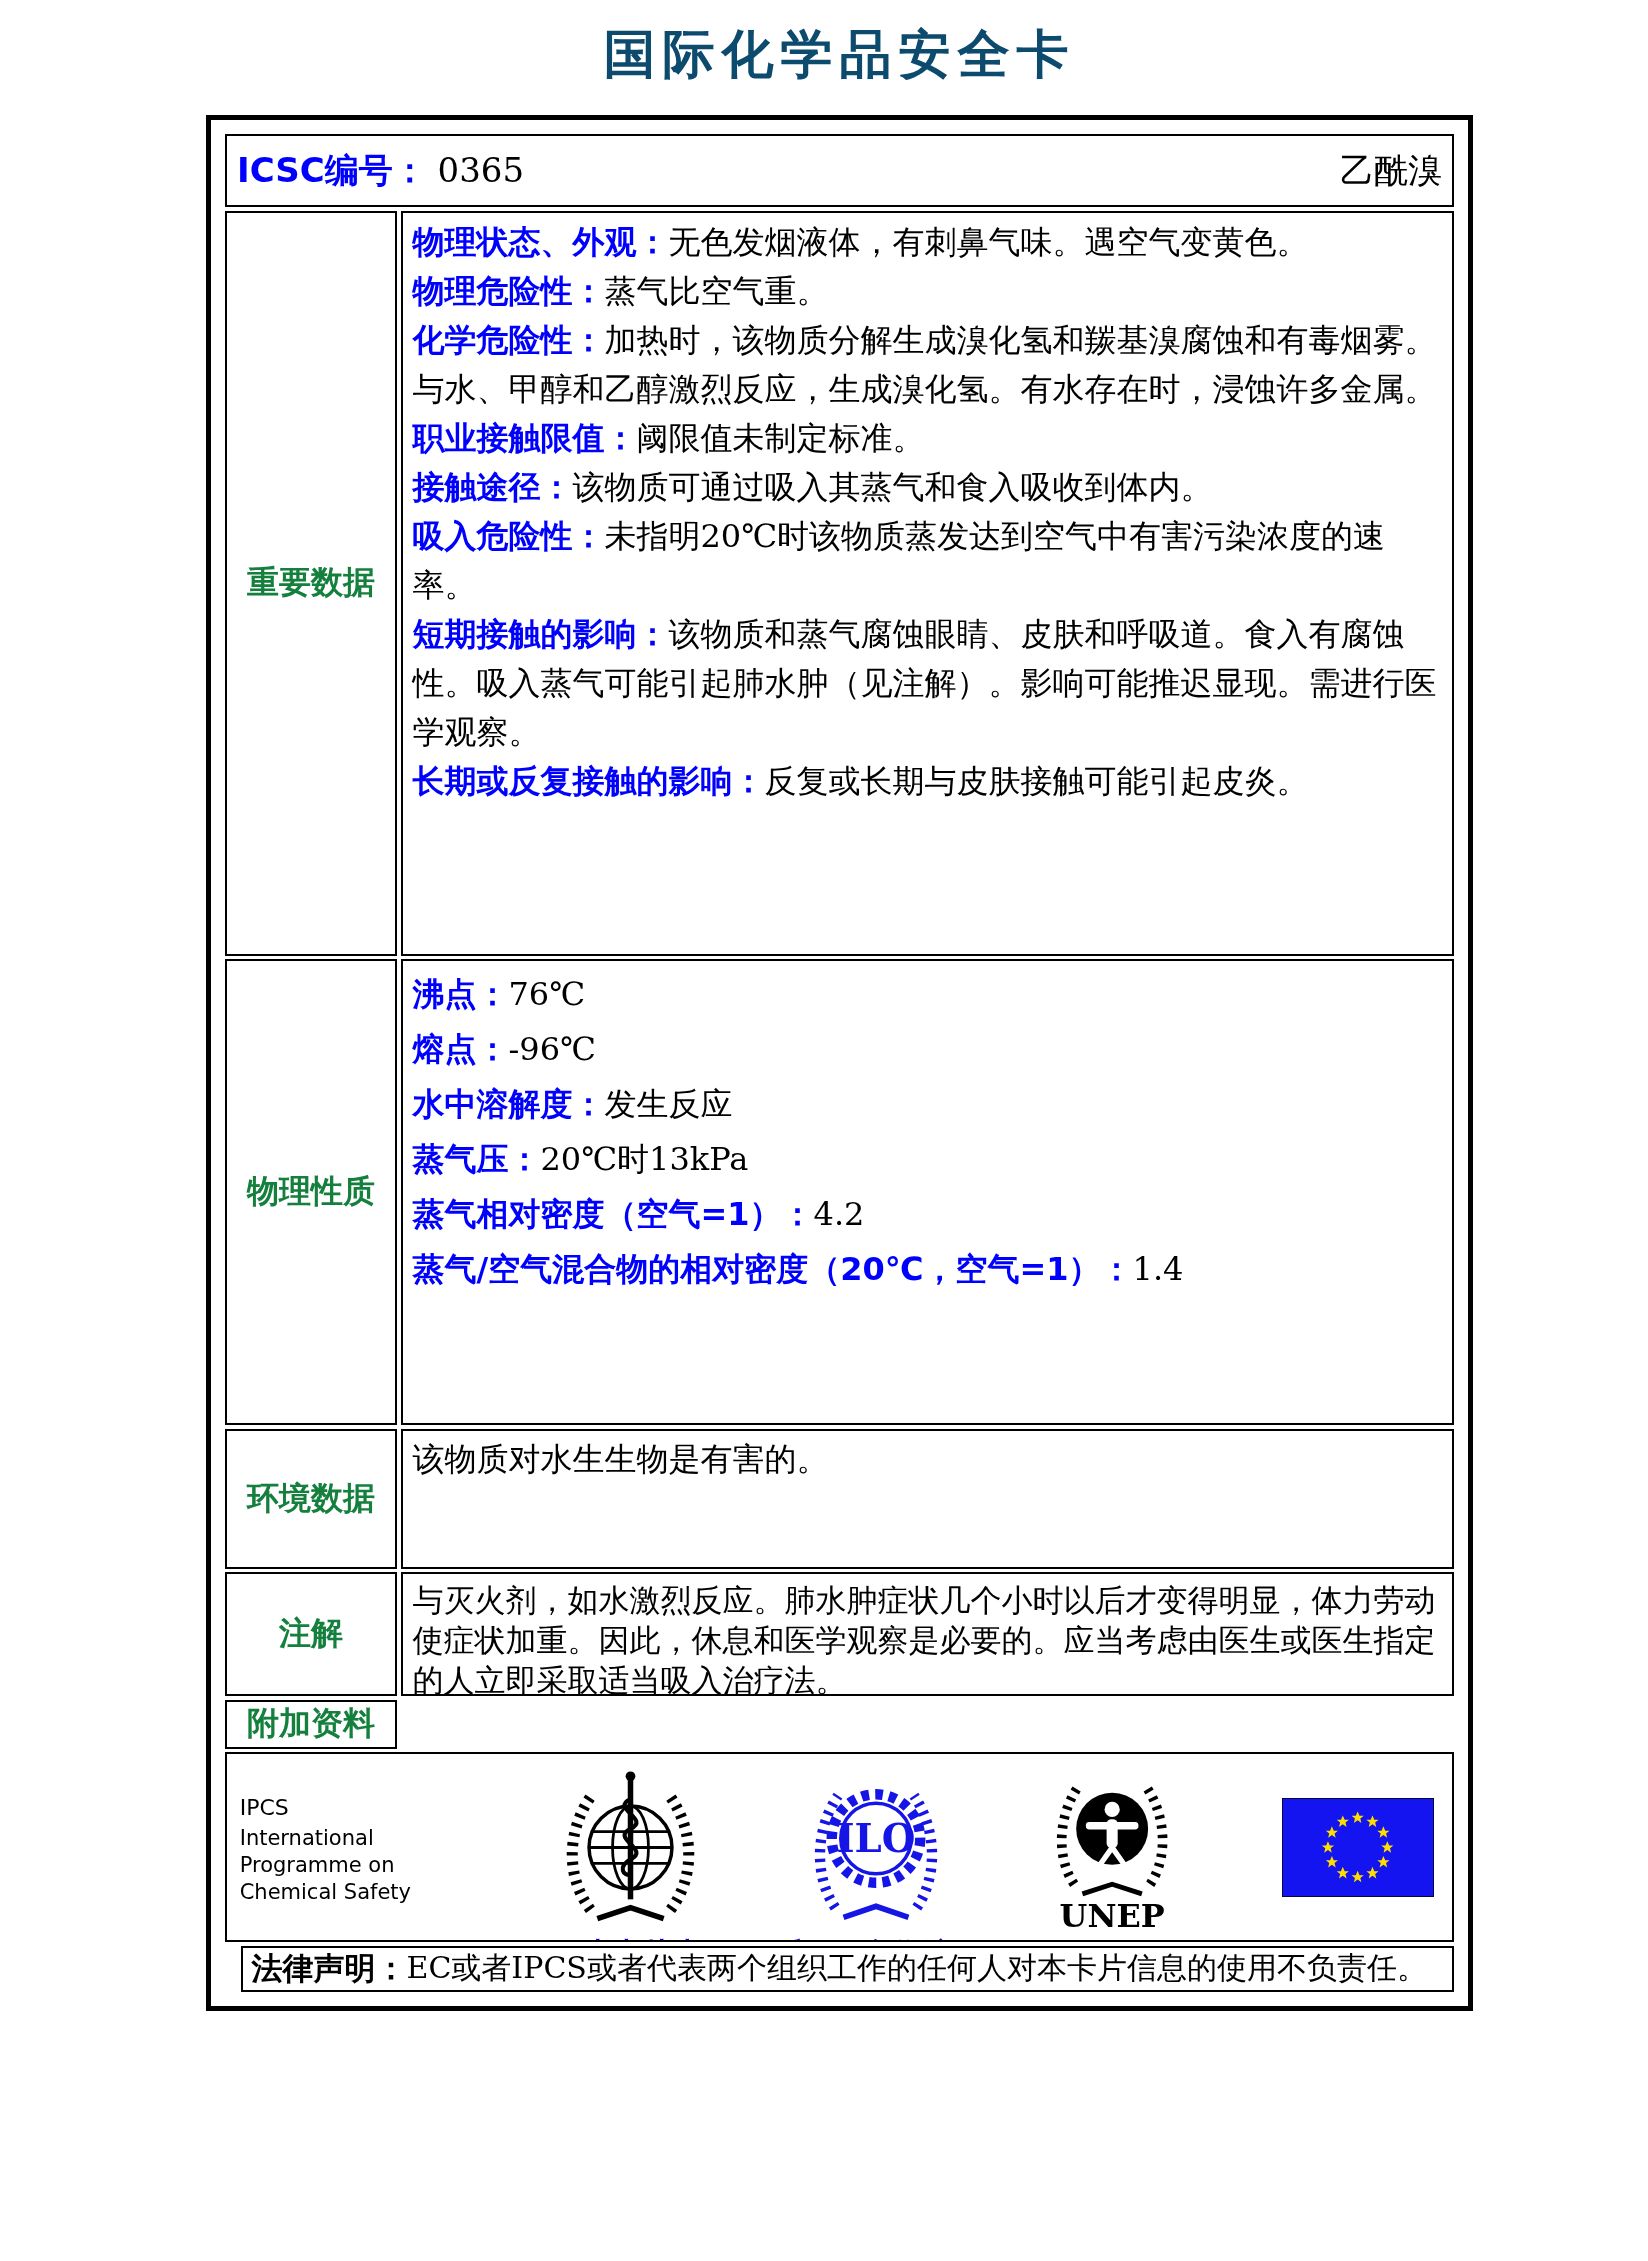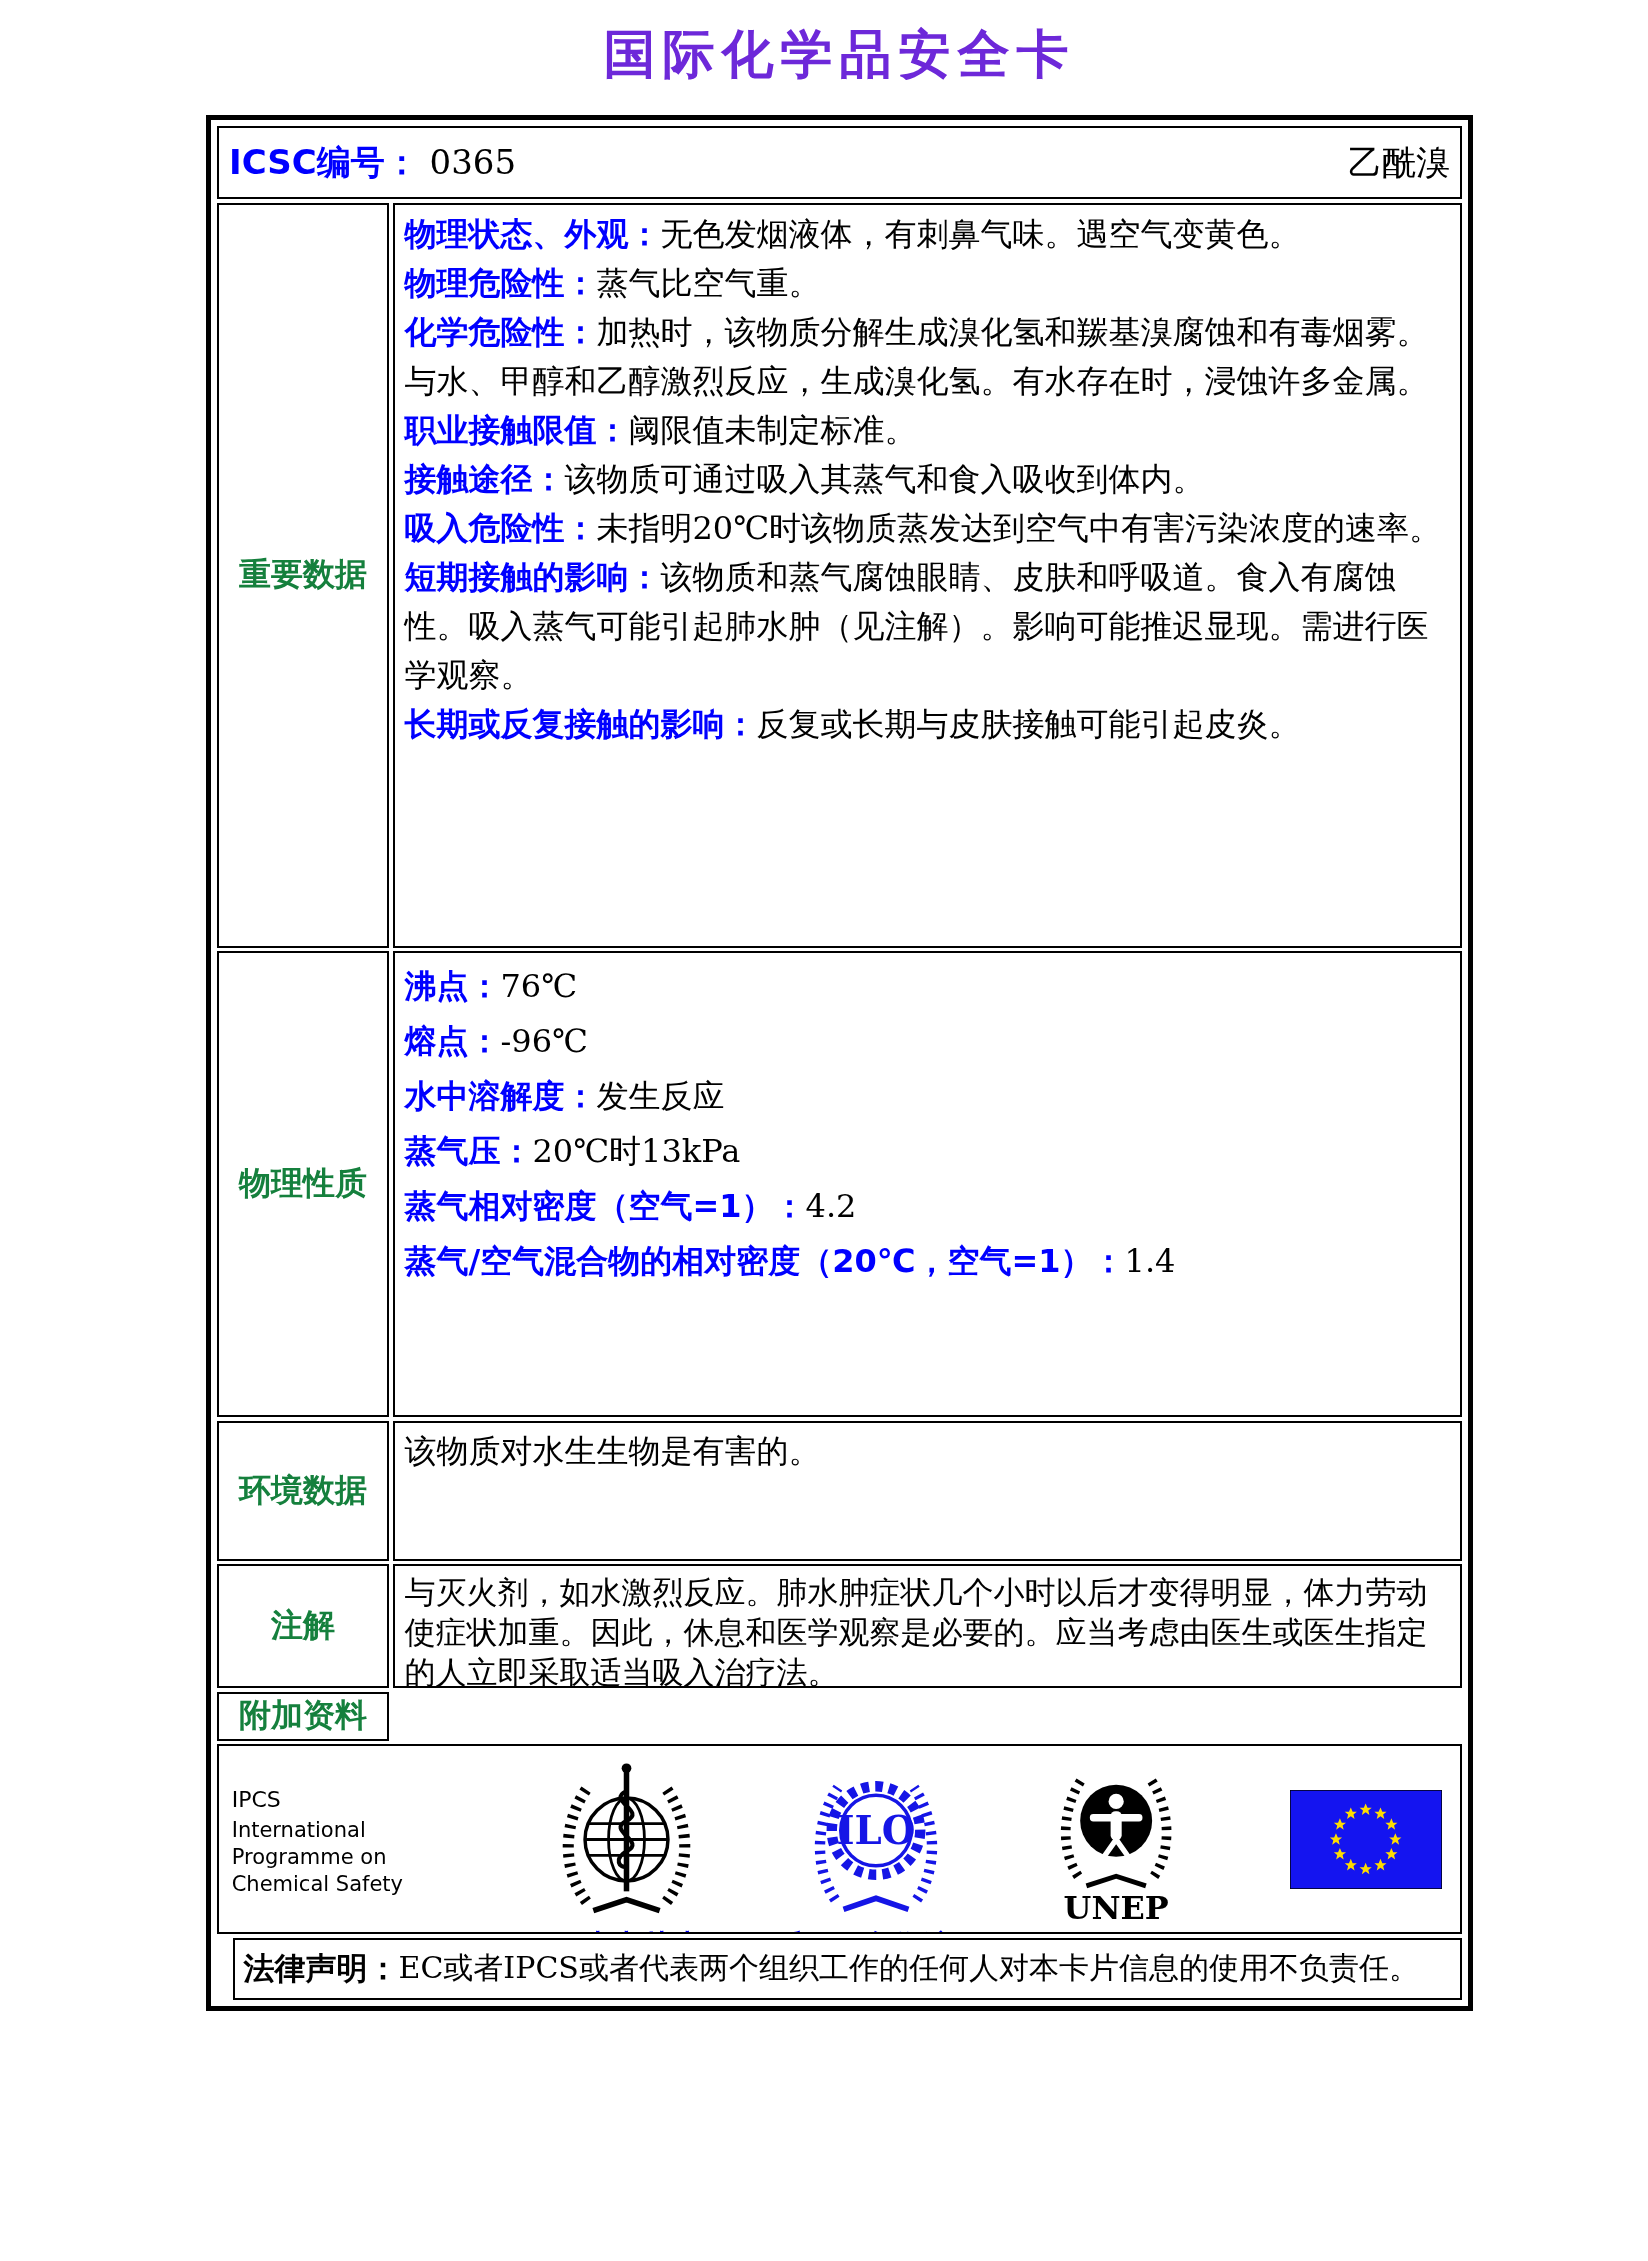--- a/index.html
+++ b/index.html
@@ -3,30 +3,30 @@
 <meta charset="utf-8">
 <style>
   html,body{margin:0;padding:0;background:#ffffff;}
   body{
     width:1648px;height:2261px;position:relative;
     font-family:"DejaVu Serif","Liberation Serif",serif;
     color:#000;
   }
   .page-title{
     position:absolute;left:206px;top:20px;width:1267px;
-    text-align:center;font-size:52px;font-weight:bold;color:#6d28d9;
+    text-align:center;font-size:52px;font-weight:bold;color:#0c4a6e;
     letter-spacing:7px;font-family:"DejaVu Serif","Liberation Serif",serif;
   }
   .card{
     position:absolute;left:206px;top:115px;width:1267px;height:1896px;
     border:5.6px solid #000;box-sizing:border-box;background:#fff;
     display:grid;
     grid-template-columns:172px 1fr;
     grid-template-rows:73px 745px 466px 140px 124px 49px 190px 1fr;
-    gap:3.5px;padding:6px;
+    gap:3.5px;padding:14px;
   }
   .cell{border:2.8px solid #000;box-sizing:border-box;background:#fff;overflow:hidden;}
   .span2{grid-column:1 / 3;}
   .label-cell{
     display:flex;align-items:center;justify-content:center;
     color:#15803d;font-weight:bold;font-size:32px;text-align:center;
     font-family:"DejaVu Sans","Liberation Sans",sans-serif;
   }
   .content-cell{padding:5.6px 10px;font-size:32px;}
   .icsc-row{

